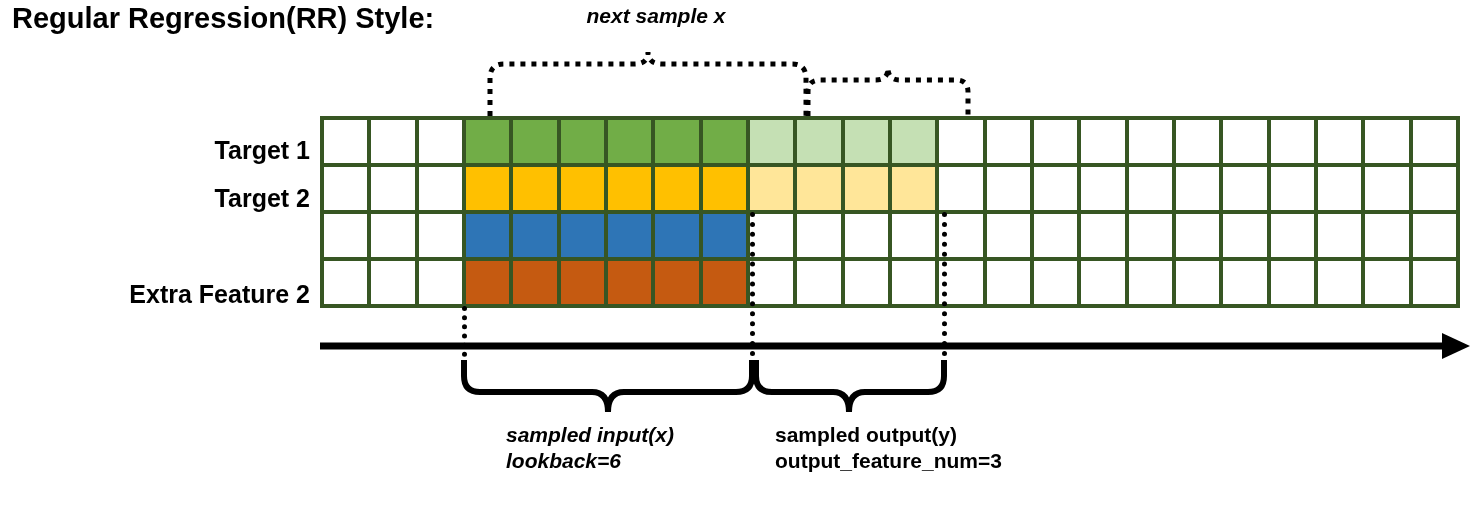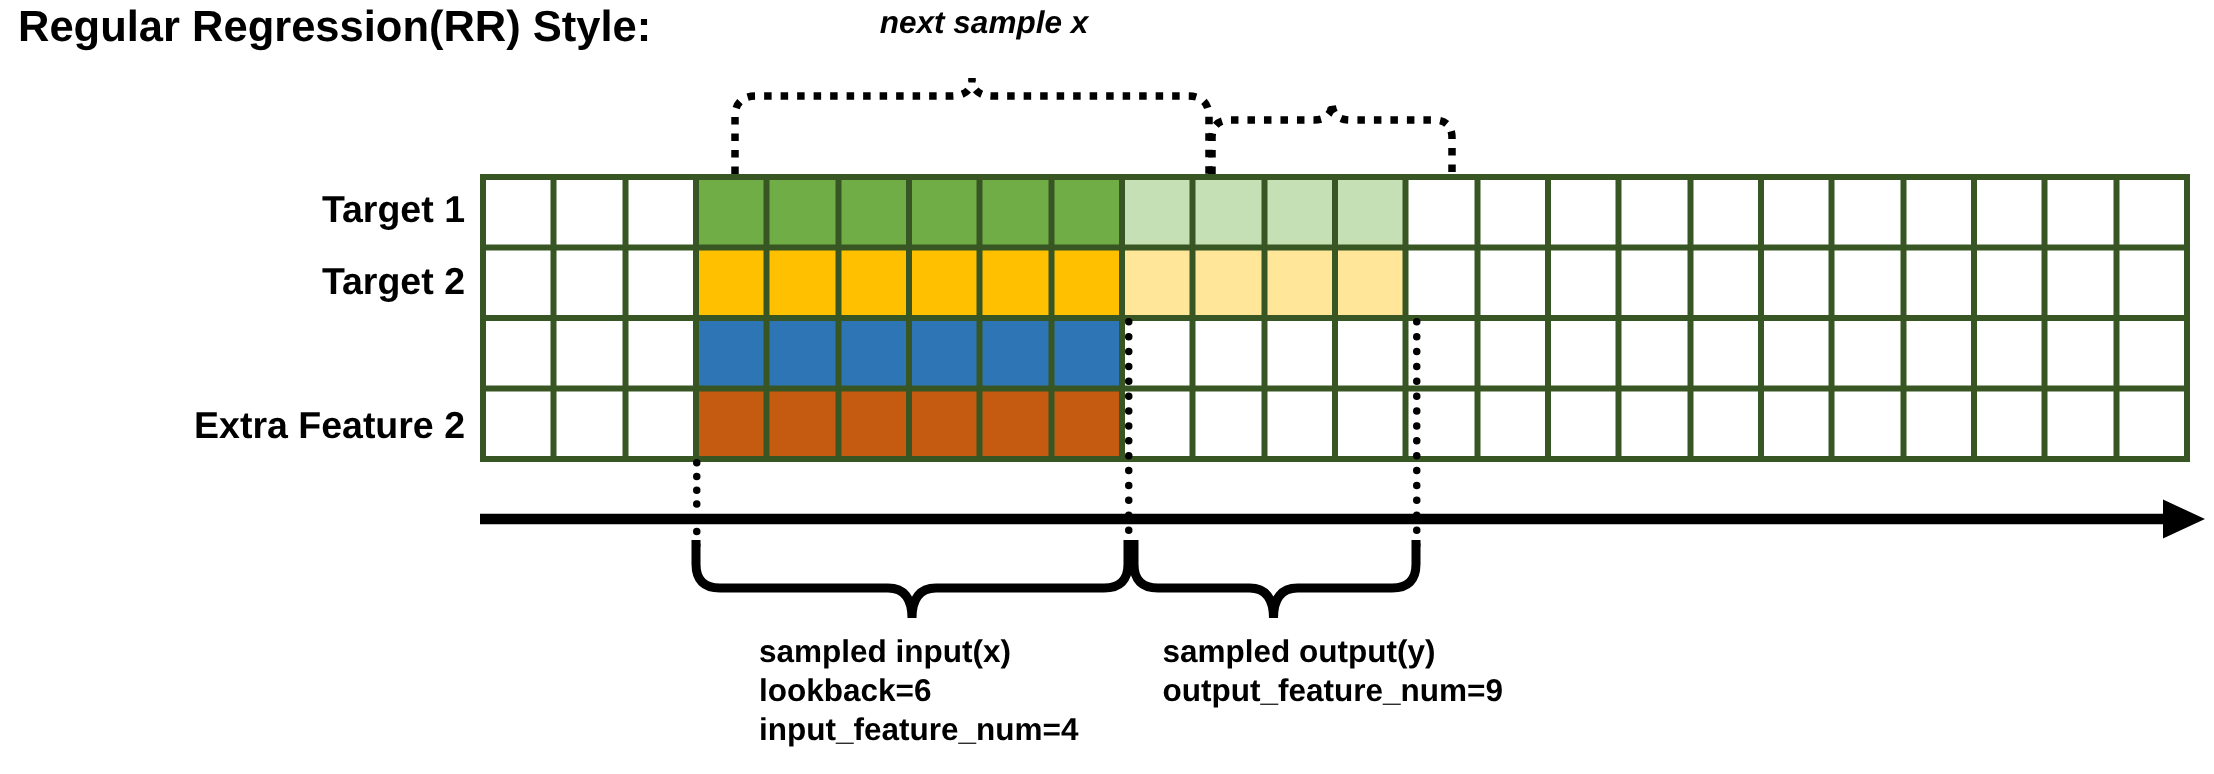--- a/index.html
+++ b/index.html
@@ -16,21 +16,21 @@
     font-size:29px;font-weight:700;color:#000;
     white-space:nowrap;letter-spacing:0px;
   }
 
   
   .row-label{
     position:absolute;right:0px;width:280px;
     text-align:right;font-size:25px;font-weight:700;color:#000;
     white-space:nowrap;line-height:48px;
   }
-  #labels{position:absolute;left:30px;top:116px;width:280px;height:192px;}
+  #labels{position:absolute;left:30px;top:126px;width:280px;height:192px;}
 
   
   #grid{
     position:absolute;left:320px;top:116px;
     width:1140px;height:192px;
     background:#375623;
     display:grid;
     grid-template-columns:repeat(24,1fr);
     grid-template-rows:repeat(4,1fr);
     gap:4px;
@@ -198,23 +198,22 @@
     <polygon points="1122,3 1150,16 1122,29" fill="#000"></polygon>
   </svg>
 
   <svg class="brace-layer" id="bottom-braces" viewBox="0 0 1476 516" xmlns="http://www.w3.org/2000/svg">
 
     <path fill="none" stroke="#000" stroke-width="6" stroke-linecap="butt" d="M464,360 L464,376 Q464,392 480,392 L592,392 Q608,392 608,412 Q608,392 624,392 L736,392 Q752,392 752,376 L752,360"></path>
 
     <path fill="none" stroke="#000" stroke-width="6" stroke-linecap="butt" d="M756,360 L756,376 Q756,392 772,392 L833,392 Q849,392 849,412 Q849,392 865,392 L928,392 Q944,392 944,376 L944,360"></path>
   </svg>
 
-  <div class="bot-cap" style="left:506px;top:422px;">
+  <div class="bot-cap" style="left:506px;top:422px;font-style:italic;">
     <div>sampled input(x)</div>
     <div>lookback=6</div>
-    <div>input_feature_num=4</div>
   </div>
   <div class="bot-cap" style="left:775px;top:422px;">
     <div>sampled output(y)</div>
-    <div>output_feature_num=9</div>
+    <div>output_feature_num=3</div>
   </div>
 
 </div>
 
 </body></html>

